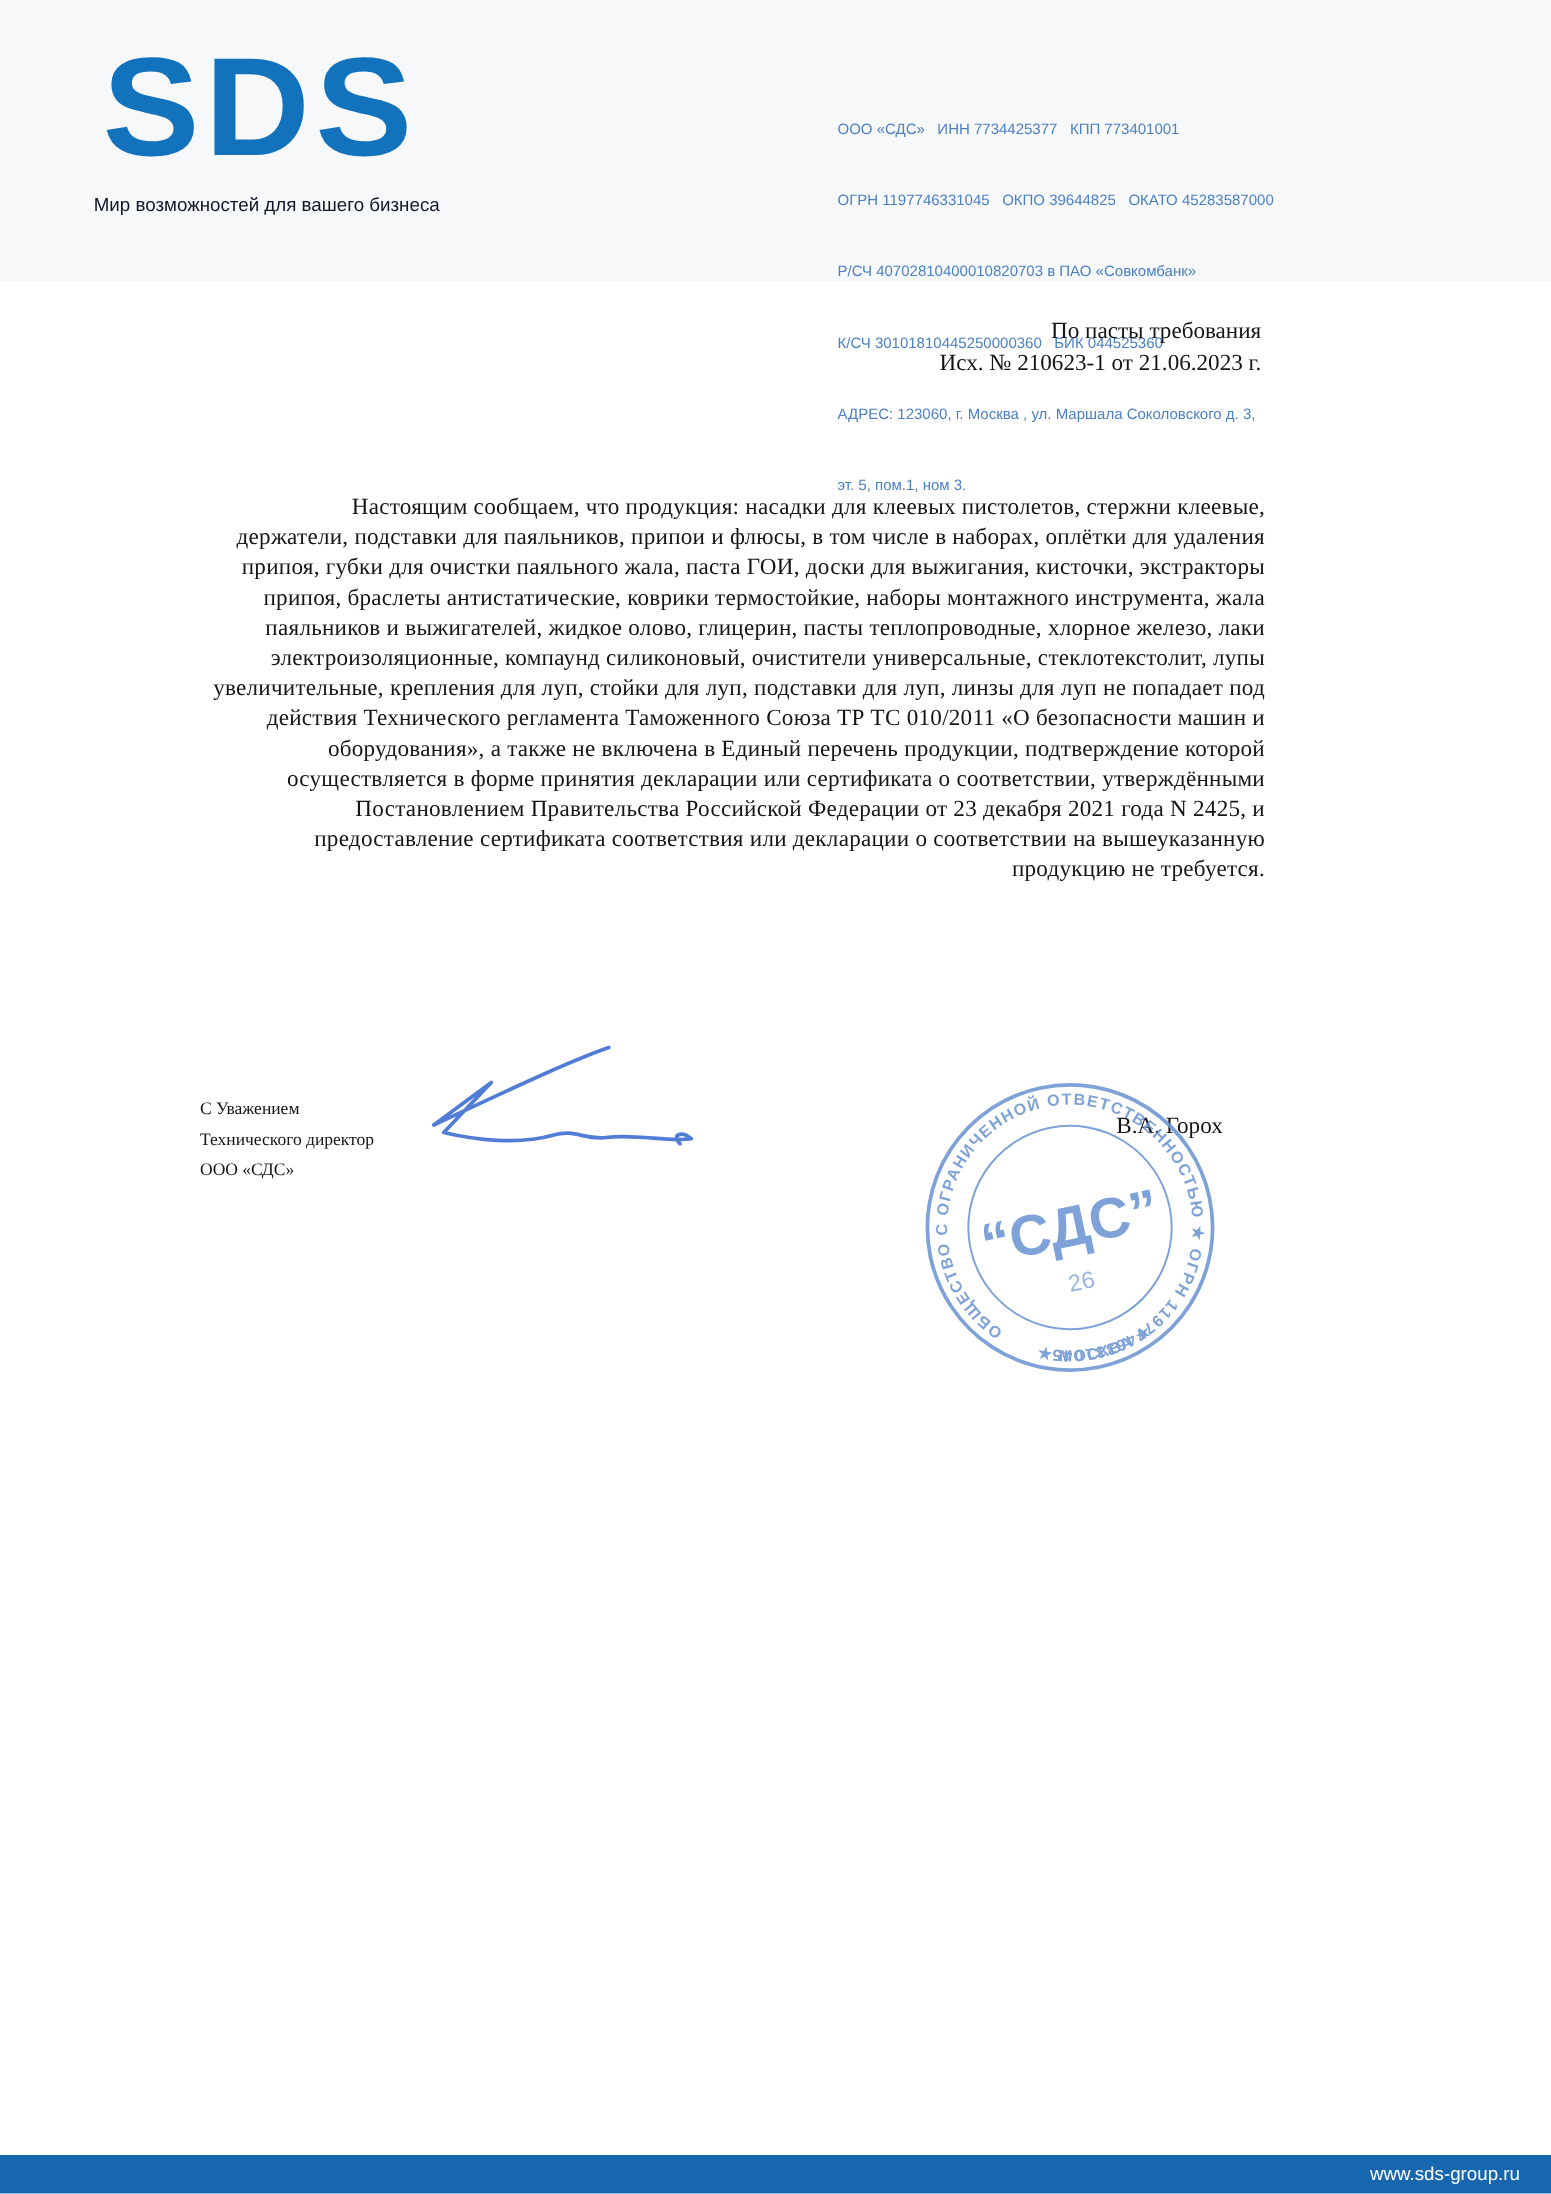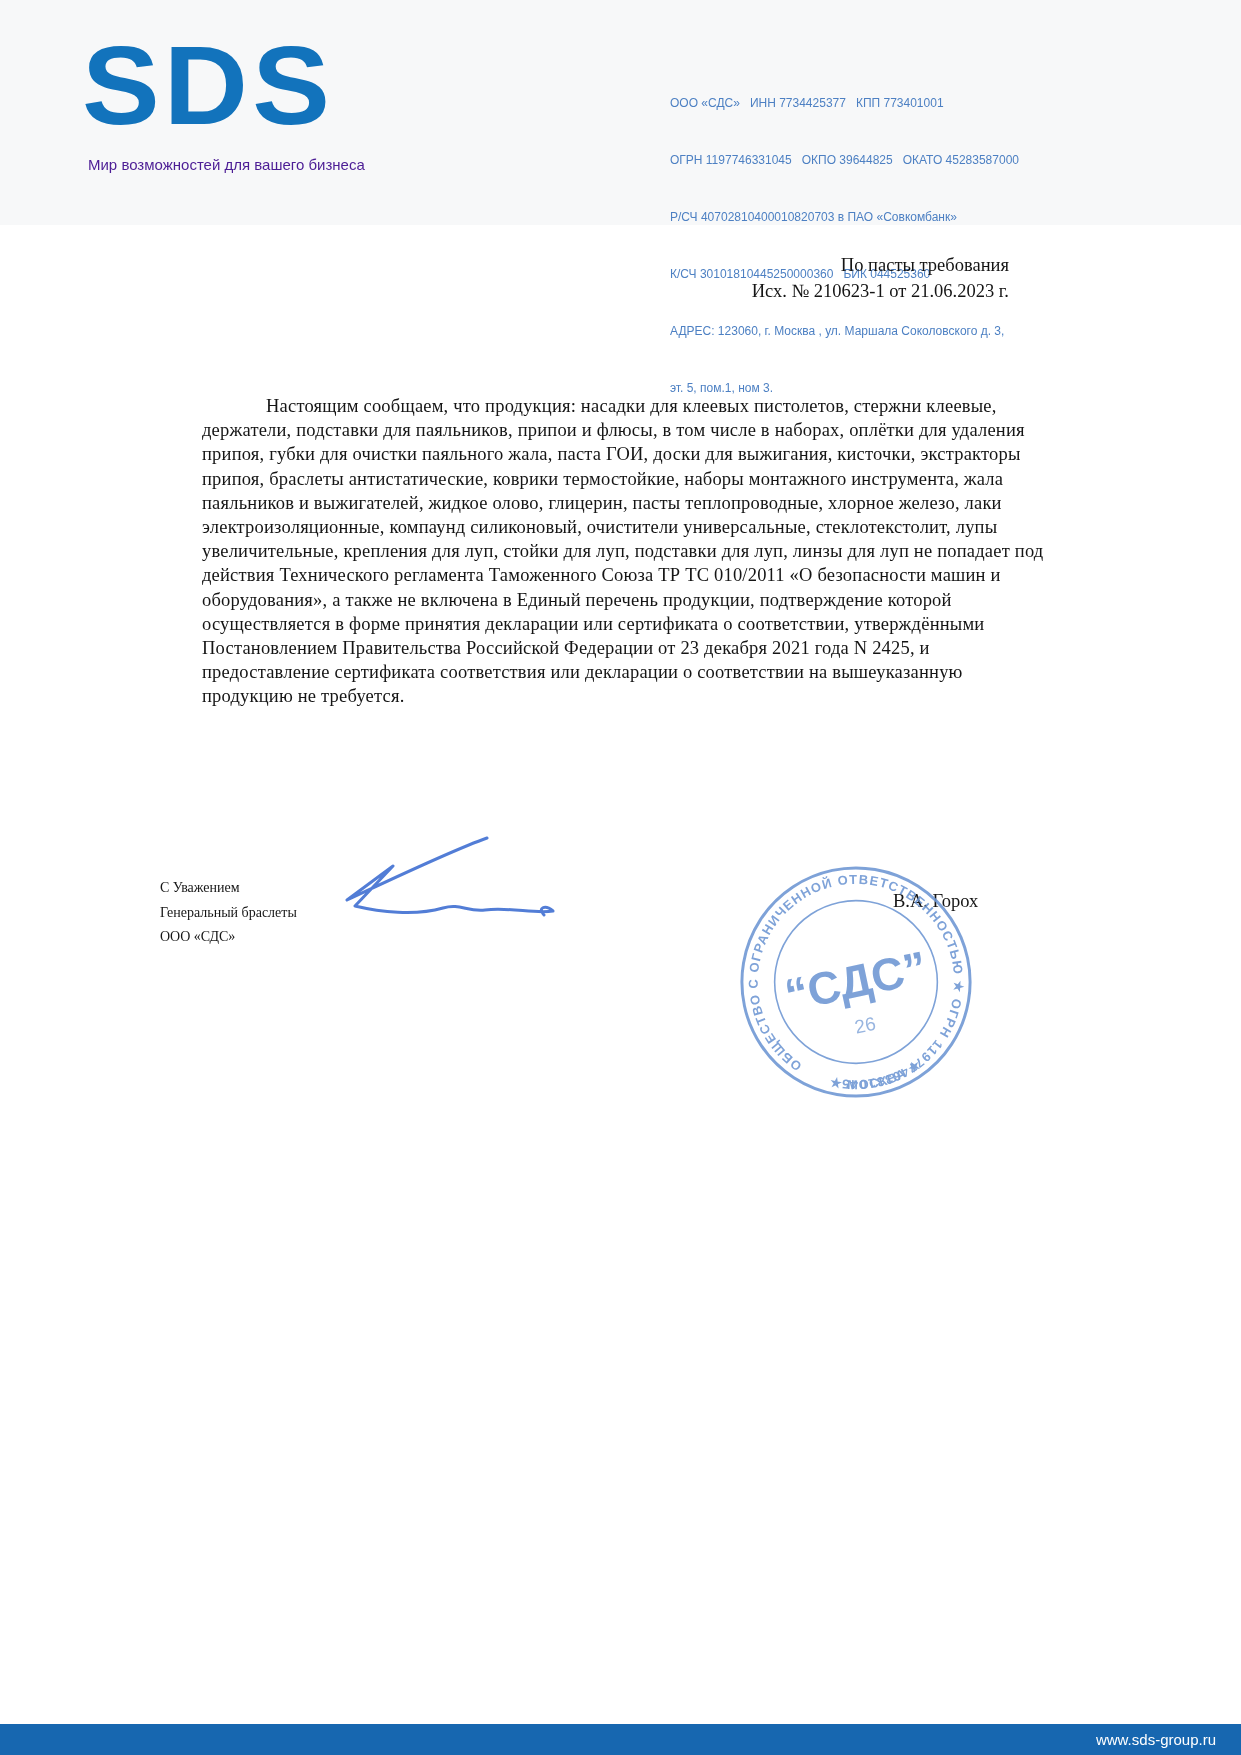--- a/index.html
+++ b/index.html
@@ -14,43 +14,43 @@
     position:absolute; top:0; left:0; width:100%; height:225px;
     background:#f7f8f9;
   }
   .logo-text {
     position:absolute; left:82px; top:28px;
     font-family:"Liberation Sans", sans-serif; font-weight:bold;
     font-size:112px; line-height:116px; letter-spacing:4px;
     color:var(--brand-blue,#1273bc); transform:scaleX(1.04); transform-origin:left;
   }
   .logo-tagline {
-    position:absolute; left:88px; top:156px;
-    font-family:"Liberation Sans", sans-serif; font-size:15px; color:#4c1d95;
+    position:absolute; left:75px; top:156px;
+    font-family:"Liberation Sans", sans-serif; font-size:15px; color:#0f172a;
   }
   .company-details {
     position:absolute; left:670px; top:56px;
     font-family:"Liberation Sans", sans-serif; font-size:12px; line-height:19px;
     color:var(--details-blue,#4d80c3); white-space:pre;
   }
 
   
   .ref-block {
     position:absolute; top:252px; right:232px; width:440px;
     text-align:right; font-size:18.5px; line-height:26px;
   }
 
   
   .letter-title {
     position:absolute; top:348px; left:160px; width:852px;
     text-align:center; font-size:18.5px; font-weight:normal;
   }
   .letter-body {
     position:absolute; top:394px; left:160px; width:852px;
-    font-size:18.5px; line-height:24.2px; letter-spacing:0.2px; text-align:left;margin-left:42px;
+    font-size:18.5px; line-height:24.2px; letter-spacing:0.2px; text-align:right;
   }
   .para.indent { text-indent:64px; }
 
   
   .closing {
     position:absolute; top:846px; left:160px;
     font-size:14px; line-height:24.5px;margin-top:30px;
   }
   .signer-name {
     position:absolute; top:891px; left:893px; font-size:18.5px;
@@ -116,21 +116,21 @@
     <div>Исх. № 210623-1 от 21.06.2023 г.</div>
   </div>
 
 
   <div class="letter-body">
     <p class="para indent">Настоящим сообщаем, что продукция: насадки для клеевых пистолетов, стержни клеевые, держатели, подставки для паяльников, припои и флюсы, в том числе в наборах, оплётки для удаления припоя, губки для очистки паяльного жала, паста ГОИ, доски для выжигания, кисточки, экстракторы припоя, браслеты антистатические, коврики термостойкие, наборы монтажного инструмента, жала паяльников и выжигателей, жидкое олово, глицерин, пасты теплопроводные, хлорное железо, лаки электроизоляционные, компаунд силиконовый, очистители универсальные, стеклотекстолит, лупы увеличительные, крепления для луп, стойки для луп, подставки для луп, линзы для луп не попадает под действия Технического регламента Таможенного Союза ТР ТС 010/2011 «О безопасности машин и оборудования», а также не включена в Единый перечень продукции, подтверждение которой осуществляется в форме принятия декларации или сертификата о соответствии, утверждёнными Постановлением Правительства Российской Федерации от 23 декабря 2021 года N 2425, и предоставление сертификата соответствия или декларации о соответствии на вышеуказанную продукцию не требуется.</p>
   </div>
 
   <div class="closing">
     <div>С Уважением</div>
-    <div>Генеральный браслеты</div>
+    <div>Технического директор</div>
     <div>ООО «СДС»</div>
   </div>
 
   <div class="signer-name">В.А. Горох</div>
 
   <svg class="signature-svg" viewBox="0 0 290 110" aria-hidden="true">
     <path d="M 192 18 C 158 30, 112 52, 52 80 L 98 46 L 60 86 C 85 92, 120 96, 148 88 C 165 83, 172 92, 190 90 C 215 87, 240 94, 258 91 C 250 84, 242 88, 249 95"></path>
   </svg>
 
   <svg class="stamp-svg" viewBox="0 0 250 250" aria-hidden="true">

